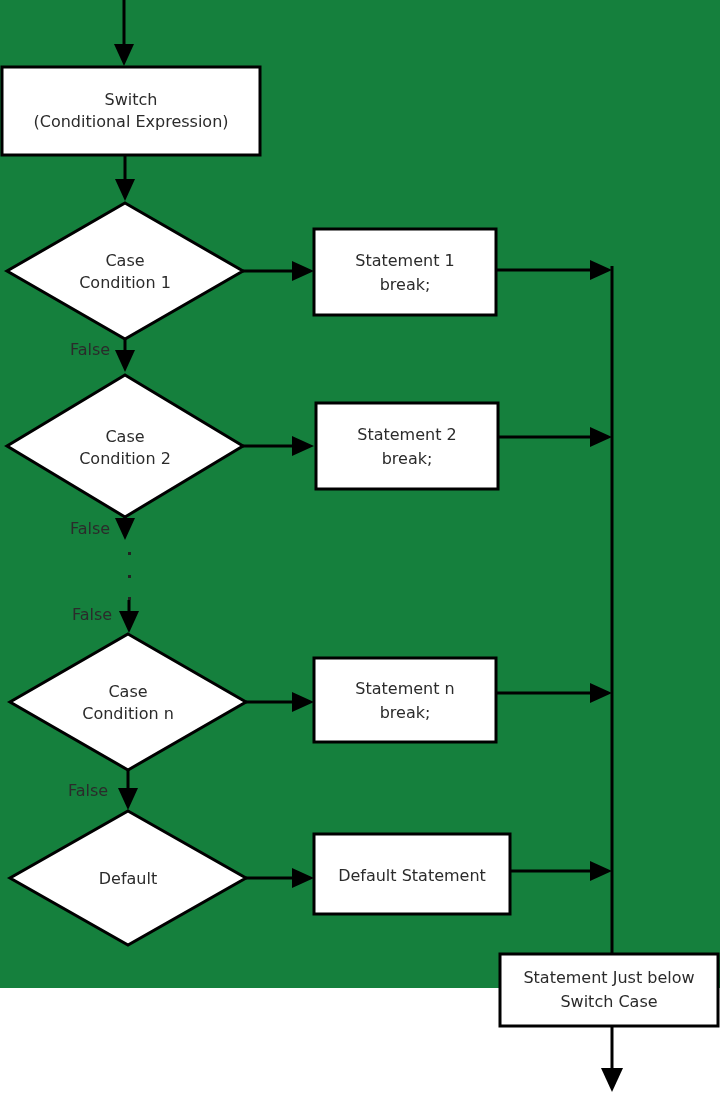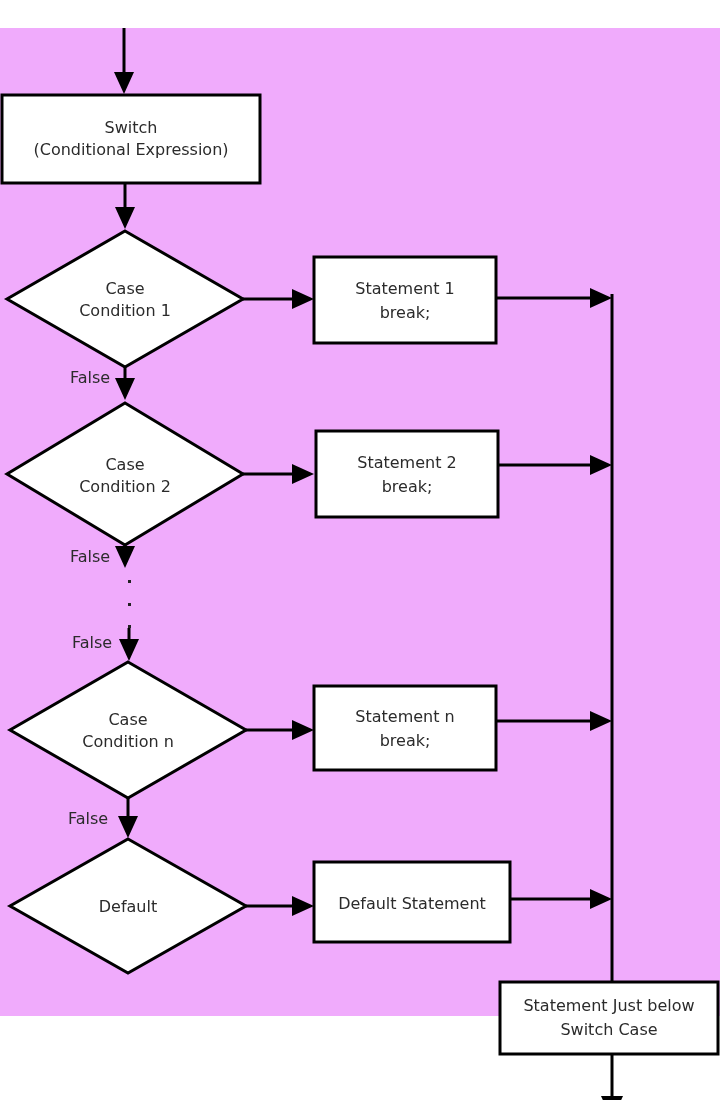--- a/index.html
+++ b/index.html
@@ -11,22 +11,21 @@
   body {
     width: 720px;
     height: 1100px;
     font-family: "DejaVu Sans", "Liberation Sans", sans-serif;
     overflow: hidden;
   }
   #flowchart-root {
     position: relative;
     width: 720px;
     height: 988px;
-    background: #f0abfc;
-    margin-top: 28px;
+    background: #15803d;
   }
   svg.diagram-canvas {
     display: block;
     width: 720px;
     height: 1100px;
   }
   .shape-outline {
     fill: #ffffff;
     stroke: #000000;
     stroke-width: 3;

